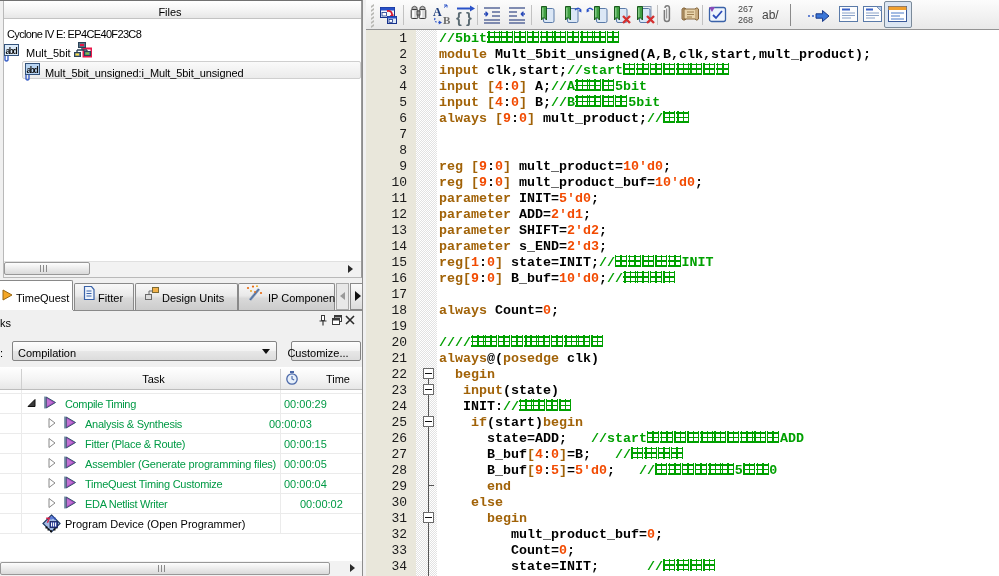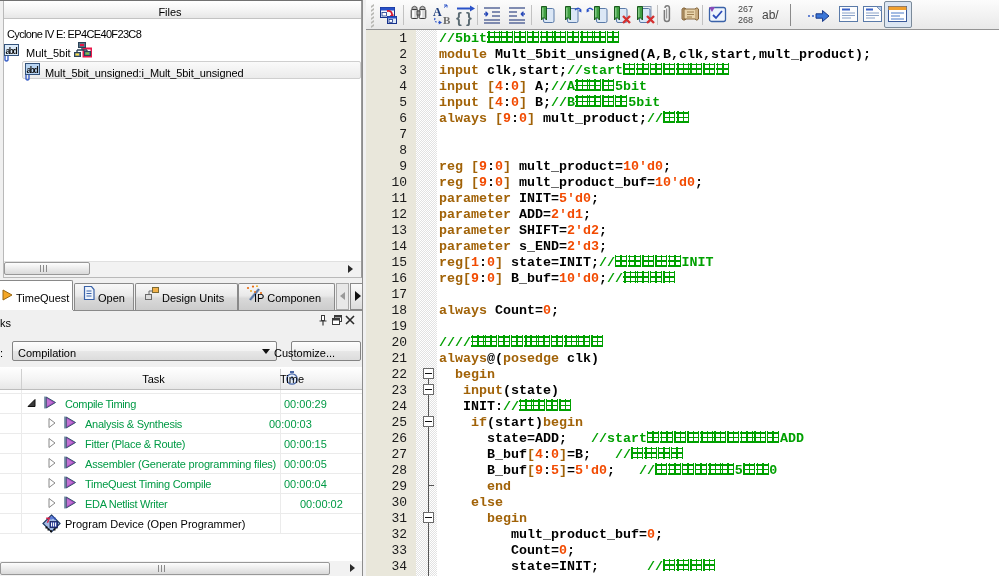--- a/index.html
+++ b/index.html
@@ -63,38 +63,38 @@
 <div class="abs" style="left:0;top:280px;width:73px;height:30px;border:1px solid #898989;border-left:none;border-bottom:none;border-radius:0 2px 0 0;background:#fff"></div>
 <div class="abs" style="left:73px;top:310px;width:292px;height:1px;background:#898989"></div>
 <svg class="abs" style="left:2px;top:287px" width="14" height="16" viewBox="0 0 14 16">
 <path d="M1 3 L10 8 L1 13 Z" fill="#f5a623" stroke="#9a6710" stroke-width="1"></path>
   </svg>
 <div class="abs t12" style="left:16px;top:291px">TimeQuest</div>
 <svg class="abs" style="left:82px;top:285px" width="14" height="16" viewBox="0 0 14 16">
 <path d="M2.5 1.5 h7 l2.5 3 v10 h-9.5 Z" fill="#eef4fc" stroke="#3a62a8" stroke-width="1.2"></path>
 <path d="M4.5 6 h5 M4.5 8.5 h5 M4.5 11 h5" stroke="#3a62a8" stroke-width="1"></path>
   </svg>
-<div class="abs t12" style="left:98px;top:291px">Open</div>
+<div class="abs t12" style="left:98px;top:291px">Fitter</div>
 <svg class="abs" style="left:144px;top:286px" width="16" height="15" viewBox="0 0 16 15">
 <rect x="8.5" y="1.5" width="6" height="5" fill="#f2b24a" stroke="#7d6a33" stroke-width="1"></rect>
 <rect x="1.5" y="8.5" width="6" height="5" fill="#dcdcdc" stroke="#6a6a6a" stroke-width="1"></rect>
 <path d="M5 8.5 L5 5 L8.5 5" fill="none" stroke="#6a6a6a" stroke-width="1"></path>
   </svg>
 <div class="abs t12" style="left:162px;top:291px">Design Units</div>
 <svg class="abs" style="left:245px;top:285px" width="18" height="18" viewBox="0 0 18 18">
 <path d="M14 4 L5 15" stroke="#7a92b5" stroke-width="2.6"></path>
 <path d="M14 4 L5 15" stroke="#4a6a9a" stroke-width="1"></path>
 <circle cx="3" cy="3" r="1.1" fill="#e86a10"></circle>
     <circle cx="8" cy="1.6" r="1.1" fill="#e86a10"></circle>
 <circle cx="12" cy="1.2" r="0.9" fill="#e8a010"></circle>
     <circle cx="16" cy="8" r="1.1" fill="#e86a10"></circle>
 <circle cx="6" cy="6" r="0.9" fill="#e8a010"></circle>
     <circle cx="10" cy="7" r="0.9" fill="#e86a10"></circle>
 </svg>
-<div class="abs t12" style="left:254px;top:291px">IP Componen</div>
+<div class="abs t12" style="left:268px;top:291px">IP Componen</div>
 <div class="abs" style="left:336px;top:283px;width:13px;height:27px;border:1px solid #aaa;background:#e8e8e8"></div>
 <div class="abs" style="left:340px;top:292px;width:0;height:0;border-right:5px solid #9a9a9a;border-top:4px solid transparent;border-bottom:4px solid transparent"></div>
 <div class="abs" style="left:350px;top:283px;width:14px;height:27px;border:1px solid #898989;background:linear-gradient(#fafafa,#dcdcdc)"></div>
 <div class="abs" style="left:355px;top:291px;width:0;height:0;border-left:6px solid #111;border-top:5px solid transparent;border-bottom:5px solid transparent"></div>
 <div class="abs t12" style="left:0;top:316px">ks</div>
 <svg class="abs" style="left:317px;top:314px" width="12" height="13" viewBox="0 0 12 13">
 <rect x="4.5" y="1.5" width="3" height="5" fill="#fff" stroke="#3a3a3a" stroke-width="1"></rect>
 <path d="M2.5 7 L9.5 7 M6 7 L6 11.5" stroke="#3a3a3a" stroke-width="1.2"></path>
   </svg>
 <svg class="abs" style="left:331px;top:314px" width="12" height="12" viewBox="0 0 12 12">
@@ -104,32 +104,32 @@
 <rect x="1.5" y="4.5" width="7" height="2" fill="#3a3a3a"></rect>
   </svg>
 <svg class="abs" style="left:344px;top:314px" width="12" height="12" viewBox="0 0 12 12">
 <path d="M2 2 L10 10 M10 2 L2 10" stroke="#2a2a2a" stroke-width="1.6"></path>
   </svg>
 <div class="abs t12" style="left:0;top:346px">:</div>
 <div class="abs btn" style="left:12px;top:341px;width:265px;height:20px"></div>
 <div class="abs t12" style="left:18px;top:346px">Compilation</div>
 <div class="abs" style="left:262px;top:349px;width:0;height:0;border-top:5px solid #111;border-left:4px solid transparent;border-right:4px solid transparent"></div>
 <div class="abs btn" style="left:291px;top:341px;width:70px;height:20px"></div>
-<div class="abs t12" style="left:274px;top:346px;width:70px;text-align:left">Customize...</div>
+<div class="abs t12" style="left:283px;top:346px;width:70px;text-align:center">Customize...</div>
 <div class="abs" style="left:0;top:367px;width:363px;height:209px;background:#fff"></div>
 <div class="abs grad-hdr" style="left:0;top:367px;width:363px;height:23px;border-bottom:1px solid #bdbdbd"></div>
 <div class="abs" style="left:21px;top:369px;width:1px;height:20px;background:#cfcfcf"></div>
 <div class="abs" style="left:280px;top:369px;width:1px;height:20px;background:#cfcfcf"></div>
 <div class="abs t12" style="left:21px;top:372px;width:265px;text-align:center">Task</div>
 <svg class="abs" style="left:285px;top:370px" width="14" height="16" viewBox="0 0 14 16">
 <rect x="5" y="1" width="4" height="2" fill="#4a68a8"></rect>
 <circle cx="7" cy="9" r="5.2" fill="#e8f0fa" stroke="#4a68a8" stroke-width="1.3"></circle>
 <path d="M7 6 L7 9 L9.2 10" stroke="#4a68a8" stroke-width="1.1" fill="none"></path>
   </svg>
-<div class="abs t12" style="left:280px;top:372px;width:70px;">Time</div>
+<div class="abs t12" style="left:280px;top:372px;width:70px;text-align:right">Time</div>
 <div class="abs" style="left:0;top:393px;width:363px;height:1px;background:#ebebeb"></div>
 <div class="abs" style="left:0;top:413px;width:363px;height:1px;background:#ebebeb"></div>
 <div class="abs" style="left:0;top:433px;width:363px;height:1px;background:#ebebeb"></div>
 <div class="abs" style="left:0;top:453px;width:363px;height:1px;background:#ebebeb"></div>
 <div class="abs" style="left:0;top:473px;width:363px;height:1px;background:#ebebeb"></div>
 <div class="abs" style="left:0;top:493px;width:363px;height:1px;background:#ebebeb"></div>
 <div class="abs" style="left:0;top:513px;width:363px;height:1px;background:#ebebeb"></div>
 <div class="abs" style="left:0;top:533px;width:363px;height:1px;background:#ebebeb"></div>
 <div class="abs" style="left:21px;top:390px;width:1px;height:143px;background:#ebebeb"></div>
 <div class="abs" style="left:280px;top:390px;width:1px;height:143px;background:#ebebeb"></div>
@@ -174,21 +174,21 @@
 <div class="abs t12" style="left:85px;top:457px;color:#009a45;letter-spacing:-0.2px">Assembler (Generate programming files)</div>
 <div class="abs t12" style="left:284px;top:457px;color:#009a45">00:00:05</div>
 <svg class="abs" style="left:47px;top:477px" width="10" height="12" viewBox="0 0 10 12">
     <path d="M2 1.5 L8 6 L2 10.5 Z" fill="#fdfdfd" stroke="#8a8a8a" stroke-width="1"></path>
   </svg>
 <svg class="abs" style="left:64px;top:476px" width="13" height="13" viewBox="0 0 13 13">
     <path d="M1 0.5 L1 12.5" stroke="#68829e" stroke-width="1.6"></path>
     <path d="M2.2 1 L11.5 6.5 L2.2 12 Z" fill="#a94cc0" stroke="#35506e" stroke-width="1"></path>
     <path d="M3 2.8 L8.8 6.4 L3 9.9 Z" fill="#cd84dc" opacity="0.7"></path>
   </svg>
-<div class="abs t12" style="left:85px;top:477px;color:#009a45;letter-spacing:-0.25px">TimeQuest Timing Compile</div>
+<div class="abs t12" style="left:85px;top:477px;color:#009a45;letter-spacing:-0.25px">TimeQuest Timing Customize</div>
 <div class="abs t12" style="left:284px;top:477px;color:#009a45">00:00:04</div>
 <svg class="abs" style="left:47px;top:497px" width="10" height="12" viewBox="0 0 10 12">
     <path d="M2 1.5 L8 6 L2 10.5 Z" fill="#fdfdfd" stroke="#8a8a8a" stroke-width="1"></path>
   </svg>
 <svg class="abs" style="left:64px;top:496px" width="13" height="13" viewBox="0 0 13 13">
     <path d="M1 0.5 L1 12.5" stroke="#68829e" stroke-width="1.6"></path>
     <path d="M2.2 1 L11.5 6.5 L2.2 12 Z" fill="#a94cc0" stroke="#35506e" stroke-width="1"></path>
     <path d="M3 2.8 L8.8 6.4 L3 9.9 Z" fill="#cd84dc" opacity="0.7"></path>
   </svg>
 <div class="abs t12" style="left:85px;top:497px;color:#009a45;letter-spacing:-0.3px">EDA Netlist Writer</div>

